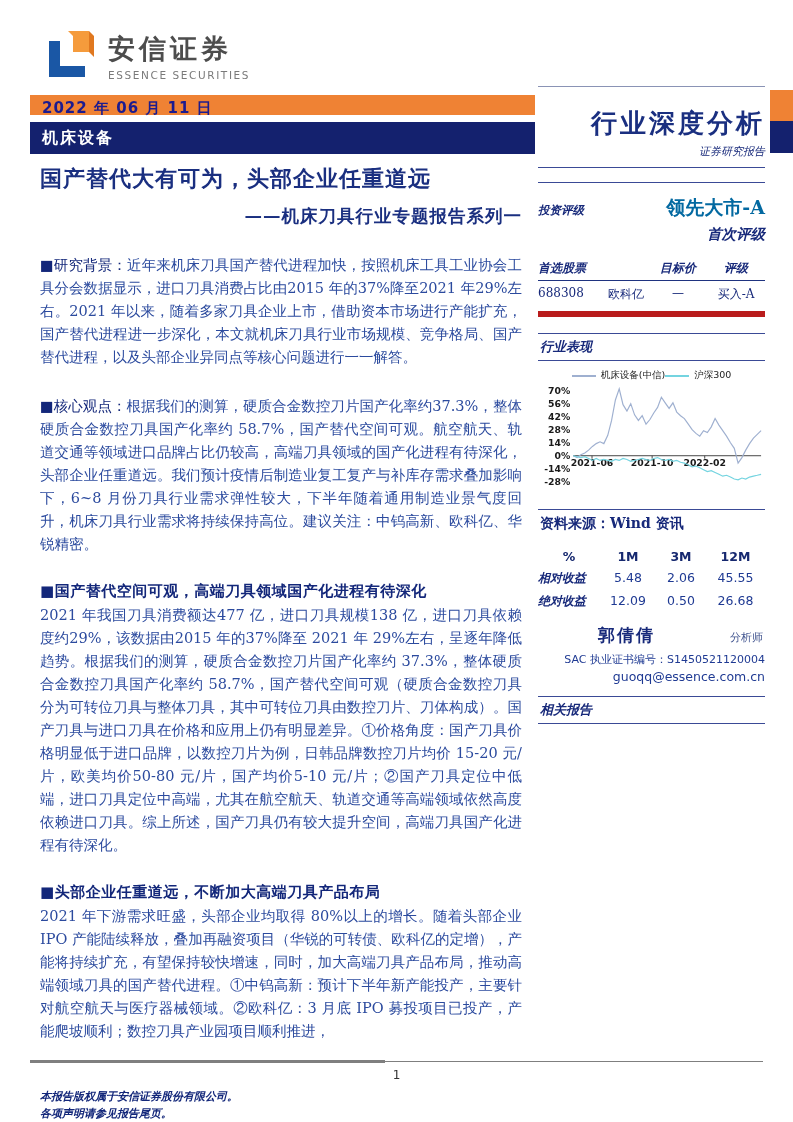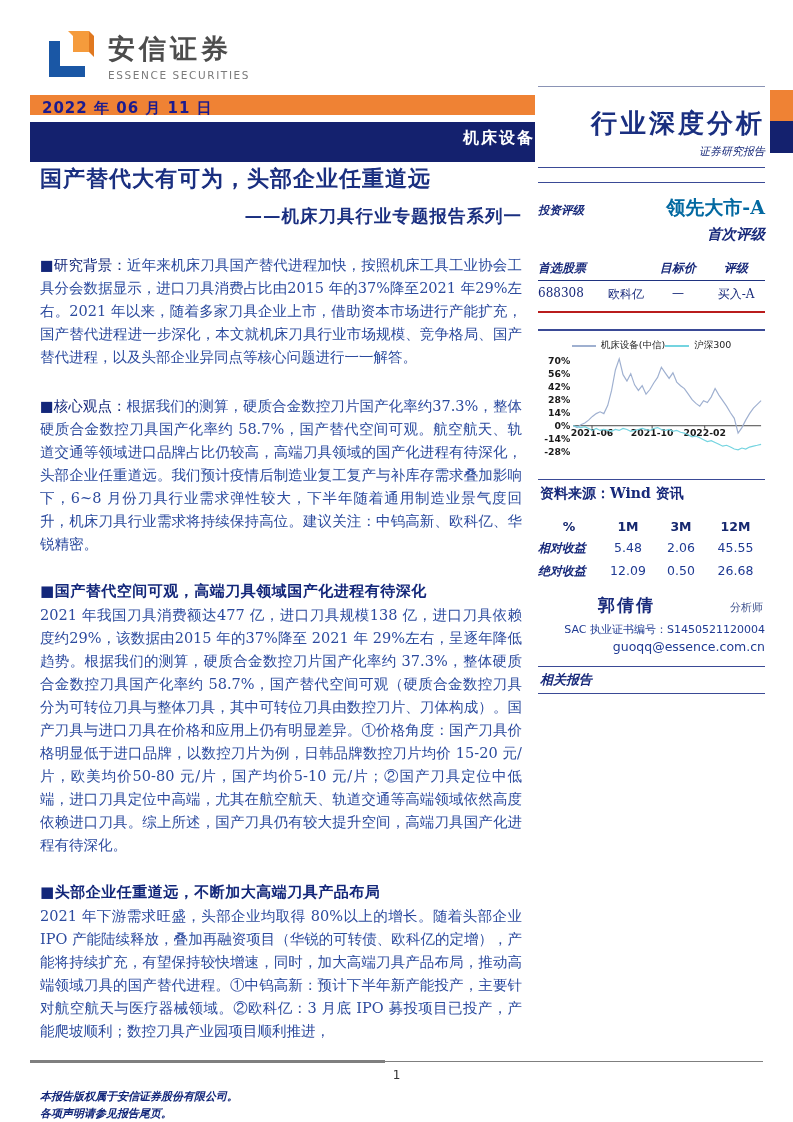--- a/index.html
+++ b/index.html
@@ -6,21 +6,21 @@
   body { background:#e8e8e8; font-family:"DejaVu Serif", serif; }
   .page { position:relative; width:793px; height:1122px; background:#ffffff; margin:0 auto; overflow:hidden; }
 
   
   .logo { position:absolute; left:44px; top:28px; display:flex; align-items:center; gap:12px; }
   .logo-text .cn { font-family:"DejaVu Sans", sans-serif; font-size:27px; font-weight:600; color:#4d4d4d; letter-spacing:4px; }
   .logo-text .en { font-family:"DejaVu Sans", sans-serif; font-size:10.5px; color:#7a7a7a; letter-spacing:1.6px; margin-top:2px; }
 
   
   .datebar { position:absolute; left:30px; top:95px; width:505px; height:20px; background:#ef8234; color:#1b1b8f; font-family:"DejaVu Sans", sans-serif; font-weight:bold; font-size:15px; line-height:27px; padding-left:12px; letter-spacing:1px; }
-  .catbar  { position:absolute; left:30px; top:122px; width:505px; height:40px; background:#14216e; color:#ffffff; font-weight:bold; font-size:16px; line-height:32px; padding-left:12px; letter-spacing:2px;text-align:right; }
+  .catbar  { position:absolute; left:30px; top:122px; width:505px; height:32px; background:#14216e; color:#ffffff; font-weight:bold; font-size:16px; line-height:32px; padding-left:12px; letter-spacing:2px; }
   .left-col { position:absolute; left:40px; top:160px; width:482px; height:888px; overflow:hidden; }
   .doc-title { color:#1a2f80; font-weight:bold; font-size:22px; letter-spacing:1px; margin-top:4px; }
   .doc-subtitle { color:#1a2f80; font-weight:bold; font-size:17.5px; text-align:right; margin-top:10px; letter-spacing:1px; }
   .para { margin-top:26px; font-size:14.5px; line-height:23px; text-align:justify; color:#2b4a9e; }
   .para .lead { font-weight:normal; color:#13277a; }
   .sec-head { margin-top:26px; font-size:15px; font-weight:bold; color:#13277a; letter-spacing:0.5px; }
   .sec-body { margin-top:3px; font-size:14.5px; line-height:23px; text-align:justify; color:#2b4a9e; }
 
   
   .sidebar { position:absolute; left:538px; top:86px; width:227px; color:#17297a; }
@@ -28,21 +28,21 @@
   .rule-gray { border-top:1px solid #8a93b5; }
   .rtype { text-align:right; font-size:26px; font-weight:bold; letter-spacing:3px; color:#1a2f80; margin-top:19px; }
   .rnote { text-align:right; font-size:11px; font-style:italic; margin-top:3px; margin-bottom:8px; }
   .gap14 { height:14px; }
   .rating-row { display:flex; justify-content:space-between; align-items:baseline; margin-top:12px; }
   .rating-label { font-size:11.5px; font-weight:bold; font-style:italic; }
   .rating-value { font-size:19px; font-weight:bold; color:#0369a1; }
   .rating-first { text-align:right; font-size:14.5px; font-weight:bold; font-style:italic; margin-top:4px; margin-bottom:16px; }
   .stock-table { width:100%; font-size:12px; }
   .stock-head { display:grid; grid-template-columns:70px 1fr 58px 58px; font-weight:bold; font-style:italic; border-bottom:1px solid #1f3380; padding-bottom:3px; }
-  .stock-row { display:grid; grid-template-columns:70px 1fr 58px 58px; padding:5px 0 8px 0; border-bottom:2px solid #b91c1c; }
+  .stock-row { display:grid; grid-template-columns:70px 1fr 58px 58px; padding:5px 0 8px 0; border-bottom:6px solid #b91c1c; }
   .tcell-r { text-align:center; }
   .sec-label { font-size:13px; font-weight:bold; font-style:italic; padding:4px 0 4px 2px; }
   .mt16 { margin-top:16px; }
   .legend { display:flex; justify-content:center; margin-top:8px; font-family:"DejaVu Sans", sans-serif; font-size:9.5px; color:#222; align-items:center; }
   .legend-item { display:flex; align-items:center; gap:5px; }
   .legend-swatch { display:inline-block; width:24px; height:2px; background:#999; }
   .tick { font-size:9.5px; font-weight:bold; fill:#1a1a1a; font-family:"DejaVu Sans", sans-serif; }
   .source { font-size:14px; font-weight:bold; padding:5px 0 8px 2px; color:#17297a; }
   .ret-table { display:grid; grid-template-columns:62px 56px 50px 59px; font-size:12px; row-gap:6px; margin-top:8px; margin-bottom:14px; }
   .ret-h { font-weight:bold; text-align:center; font-family:"DejaVu Sans", sans-serif; font-size:12.5px; color:#16286f; }
@@ -130,20 +130,21 @@
       </div>
       <div class="stock-row">
         <span>688308</span>
         <span>欧科亿</span>
         <span class="tcell-r">—</span>
         <span class="tcell-r">买入-A</span>
       </div>
     </div>
 
     <div class="mt16 rule"></div>
+    <div class="sec-label">行业表现</div>
     <div class="rule"></div>
 
     <div class="legend">
       <span class="legend-item">
           <span class="legend-swatch" style="background: rgb(159, 176, 208);"></span>
           <span>机床设备(中信)</span>
         </span>
       <span class="legend-item">
           <span class="legend-swatch" style="background: rgb(116, 212, 224);"></span>
           <span>沪深300</span>

